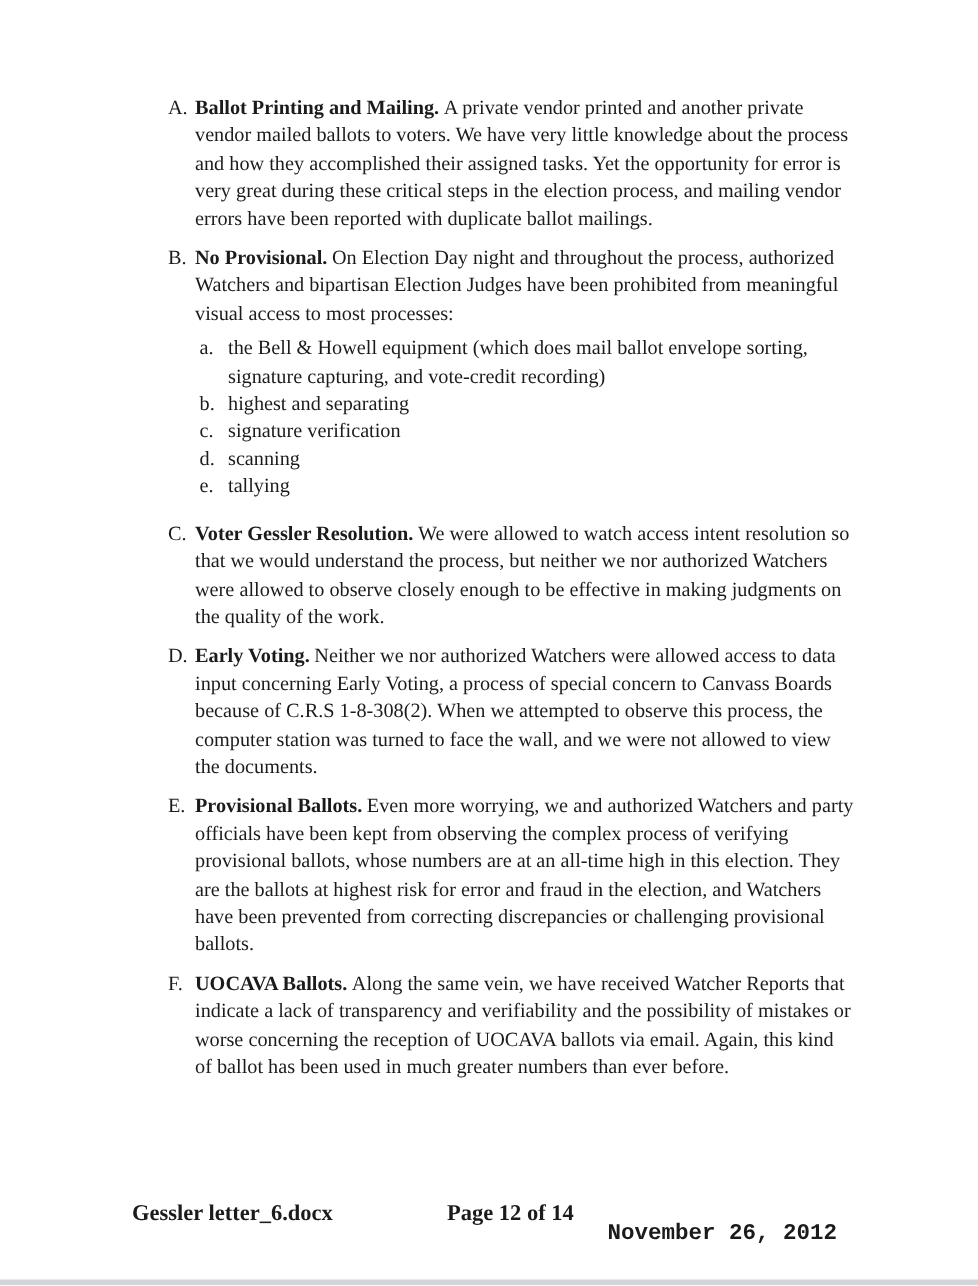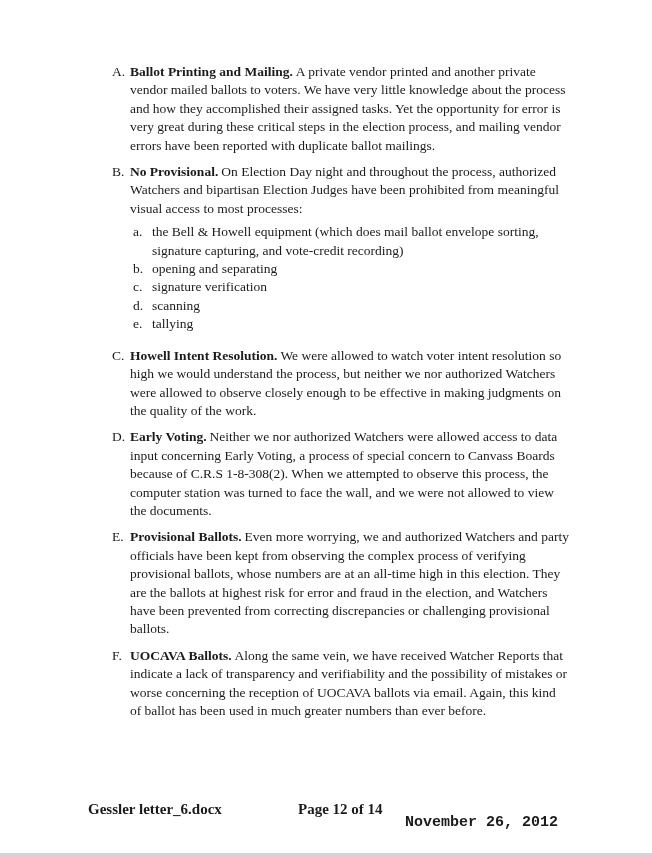--- a/index.html
+++ b/index.html
@@ -97,42 +97,42 @@
       <span class="item-label">B.</span>
       <div class="item-text">
         <span class="item-heading">No Provisional.</span><span class="item-body">On Election Day night and throughout the process, authorized Watchers and bipartisan Election Judges have been prohibited from meaningful visual access to most processes:</span>
         <div class="sublist">
           <div class="subitem">
             <span class="subitem-label">a.</span>
             <span class="subitem-text">the Bell &amp; Howell equipment (which does mail ballot envelope sorting, signature capturing, and vote-credit recording)</span>
           </div>
           <div class="subitem">
             <span class="subitem-label">b.</span>
-            <span class="subitem-text">opening and separating</span>
+            <span class="subitem-text">highest and separating</span>
           </div>
           <div class="subitem">
             <span class="subitem-label">c.</span>
             <span class="subitem-text">signature verification</span>
           </div>
           <div class="subitem">
             <span class="subitem-label">d.</span>
             <span class="subitem-text">scanning</span>
           </div>
           <div class="subitem">
             <span class="subitem-label">e.</span>
             <span class="subitem-text">tallying</span>
           </div>
         </div>
       </div>
     </div>
 
     <div class="item">
       <span class="item-label">C.</span>
       <div class="item-text">
-        <span class="item-heading">Howell Intent Resolution.</span><span class="item-body">We were allowed to watch voter intent resolution so high we would understand the process, but neither we nor authorized Watchers were allowed to observe closely enough to be effective in making judgments on the quality of the work.</span>
+        <span class="item-heading">Voter Gessler Resolution.</span><span class="item-body">We were allowed to watch access intent resolution so that we would understand the process, but neither we nor authorized Watchers were allowed to observe closely enough to be effective in making judgments on the quality of the work.</span>
       </div>
     </div>
 
     <div class="item">
       <span class="item-label">D.</span>
       <div class="item-text">
         <span class="item-heading">Early Voting.</span><span class="item-body">Neither we nor authorized Watchers were allowed access to data input concerning Early Voting, a process of special concern to Canvass Boards because of C.R.S 1-8-308(2). When we attempted to observe this process, the computer station was turned to face the wall, and we were not allowed to view the documents.</span>
       </div>
     </div>
 

